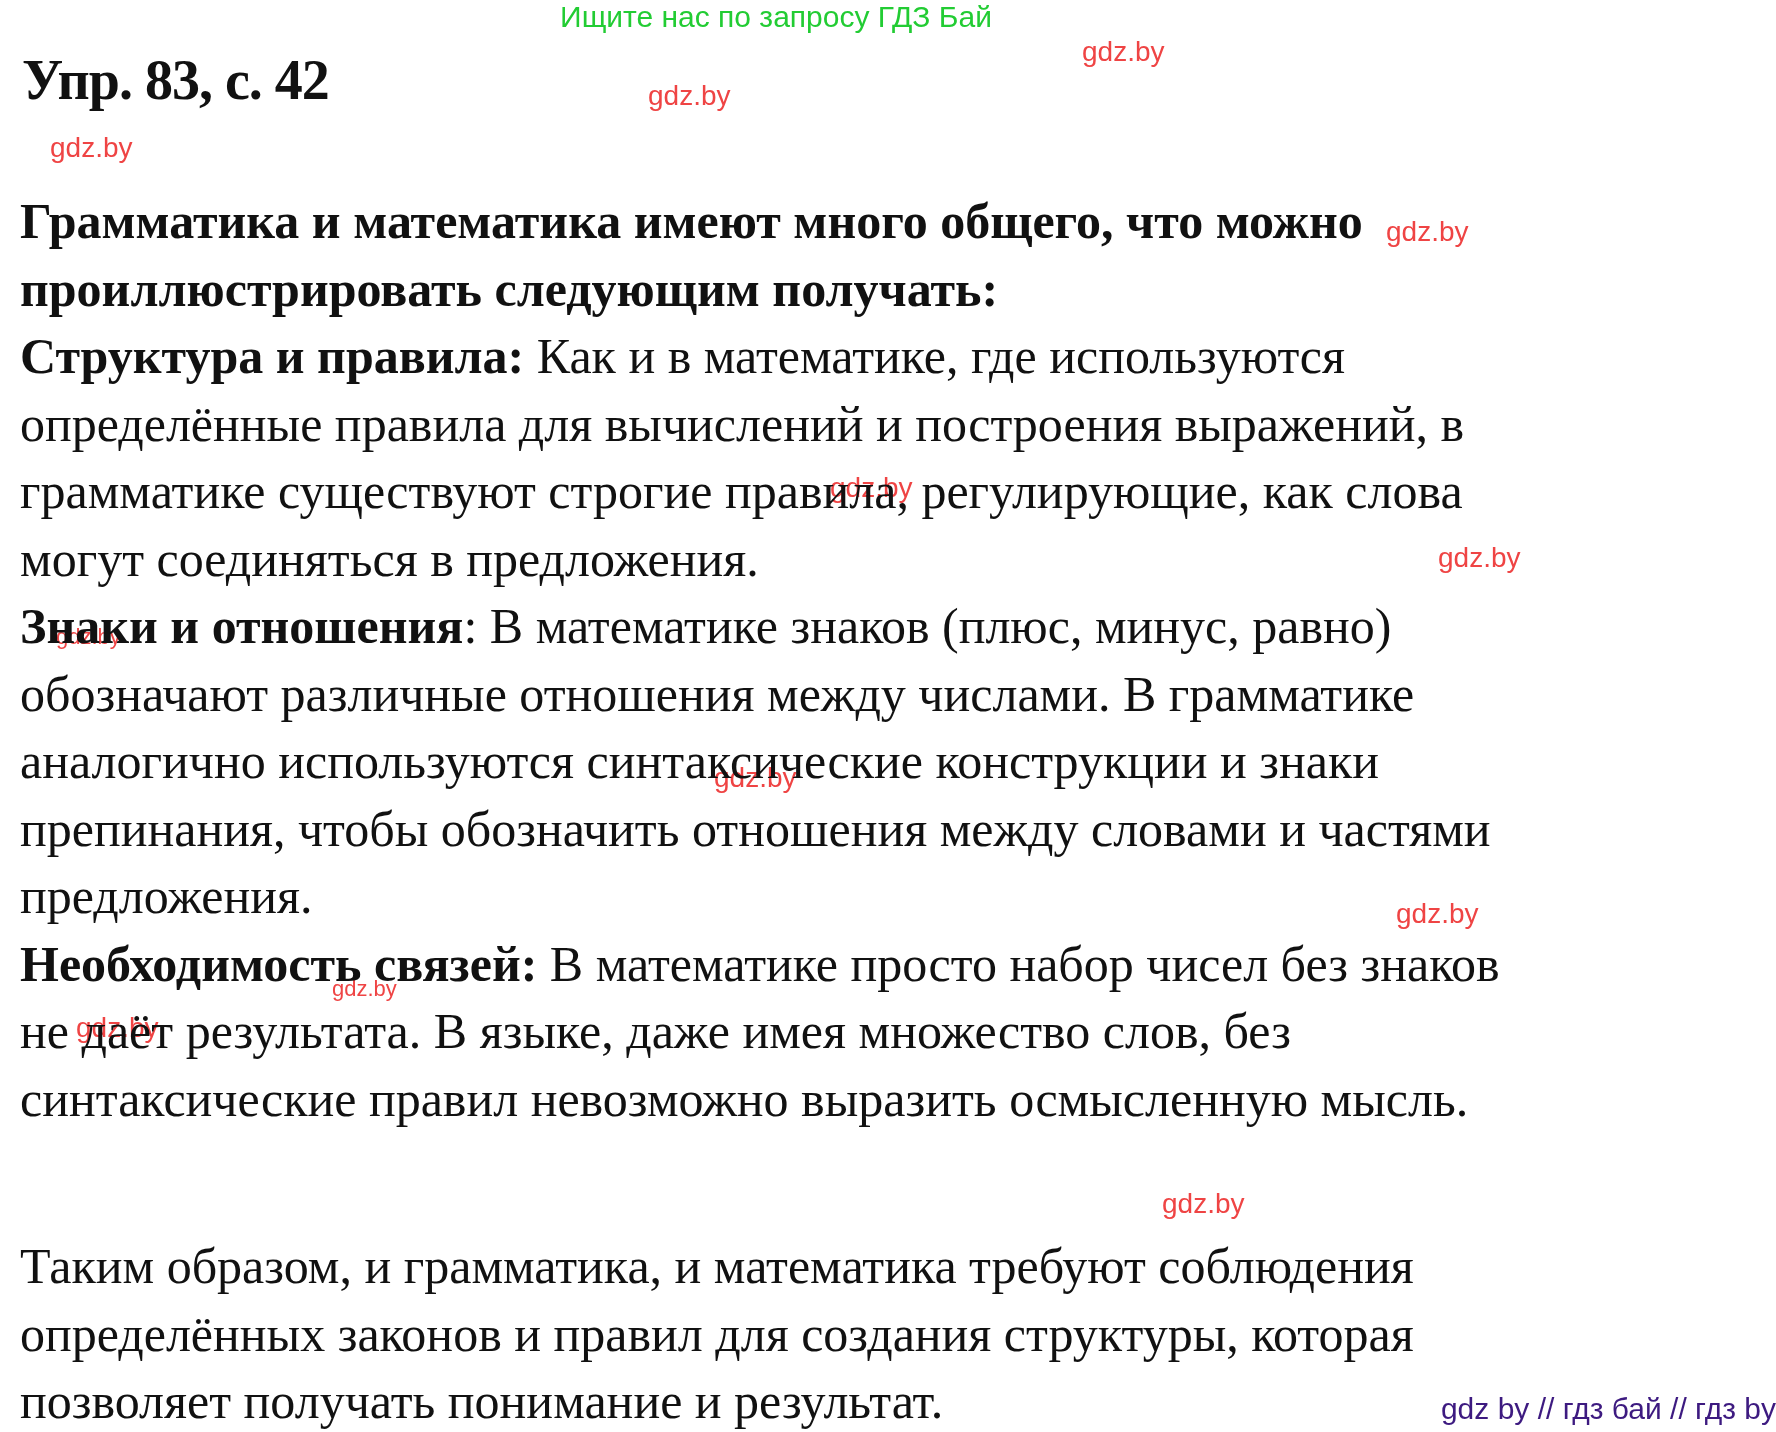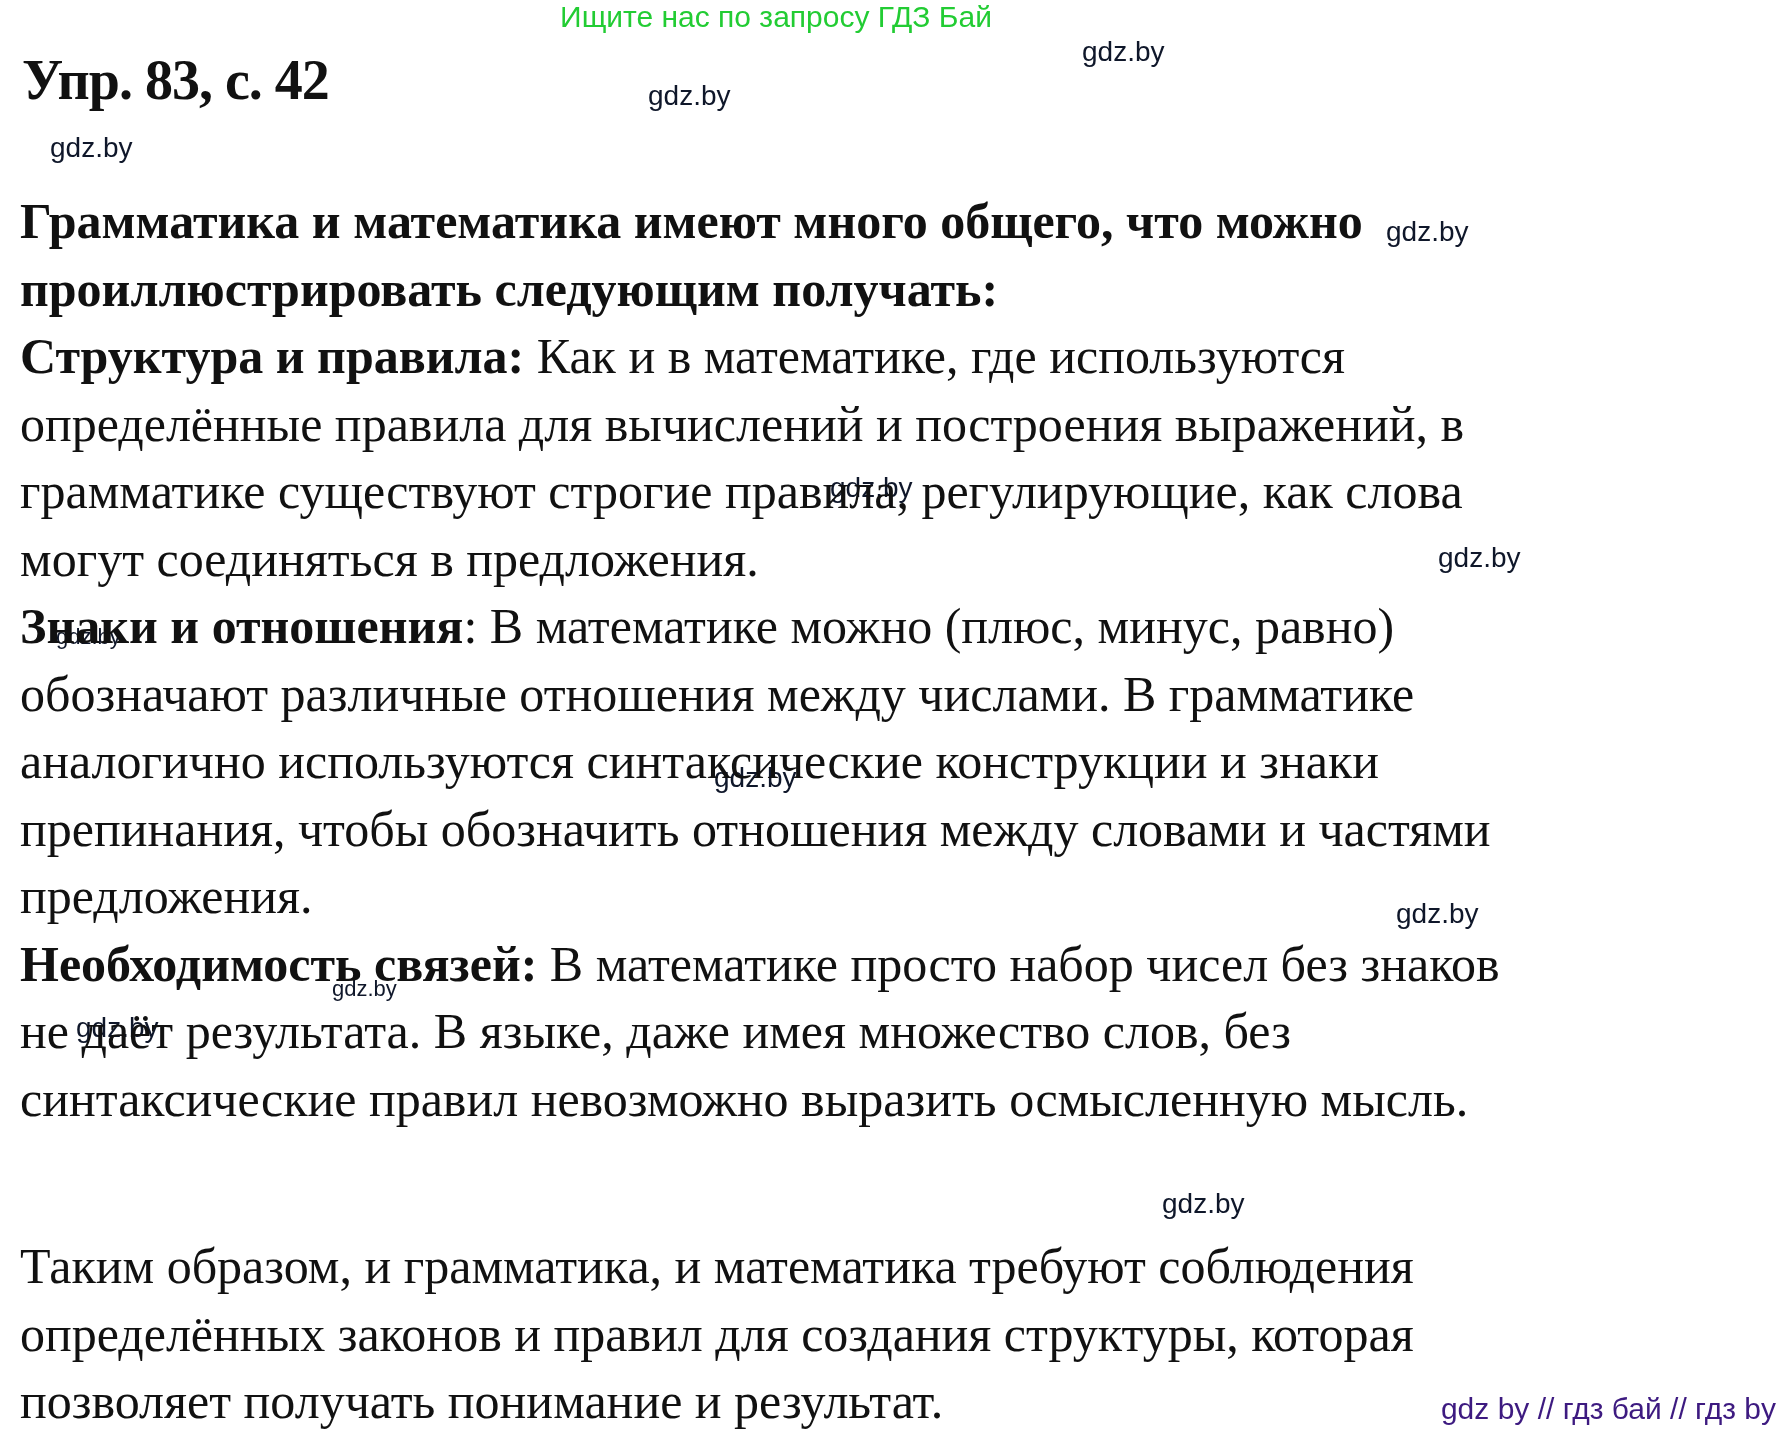--- a/index.html
+++ b/index.html
@@ -9,21 +9,21 @@
   }
   .top-banner {
     position: absolute; left: 0; width: 1552px; top: 0; text-align: center;
     font-family: "Liberation Sans", sans-serif; font-size: 30px; color: #22cc33;
   }
   .title {
     position: absolute; left: 22px; top: 48px;
     font-family: "Liberation Serif", serif; font-weight: bold; font-size: 56px; letter-spacing: -1px;
   }
   .wm {
-    position: absolute; font-family: "Liberation Sans", sans-serif; font-size: 28px; color: #0f172a;
+    position: absolute; font-family: "Liberation Sans", sans-serif; font-size: 28px; color: #ef4444;
   }
   .wm.small { font-size: 22px; }
   .body-text {
     position: absolute; left: 20px; top: 188px; width: 1750px;
     font-size: 50px; line-height: 67.5px;
   }
   .line { white-space: nowrap; height: 67.5px; }
   .b { font-weight: bold; }
   .spacer { height: 100px; }
   .footer {
@@ -52,21 +52,21 @@
 
 <div class="body-text">
   <div class="line b">Грамматика и математика имеют много общего, что можно</div>
   <div class="line b">проиллюстрировать следующим получать:</div>
 
   <div class="line"><span class="b">Структура и правила:</span><span> Как и в математике, где используются</span></div>
   <div class="line">определённые правила для вычислений и построения выражений, в</div>
   <div class="line">грамматике существуют строгие правила, регулирующие, как слова</div>
   <div class="line">могут соединяться в предложения.</div>
 
-  <div class="line"><span class="b">Знаки и отношения</span><span>: В математике можно (плюс, минус, равно)</span></div>
+  <div class="line"><span class="b">Знаки и отношения</span><span>: В математике знаков (плюс, минус, равно)</span></div>
   <div class="line">обозначают различные отношения между числами. В грамматике</div>
   <div class="line">аналогично используются синтаксические конструкции и знаки</div>
   <div class="line">препинания, чтобы обозначить отношения между словами и частями</div>
   <div class="line">предложения.</div>
 
   <div class="line"><span class="b">Необходимость связей:</span><span> В математике просто набор чисел без знаков</span></div>
   <div class="line">не даёт результата. В языке, даже имея множество слов, без</div>
   <div class="line">синтаксические правил невозможно выразить осмысленную мысль.</div>
 
   <div class="spacer"></div>

